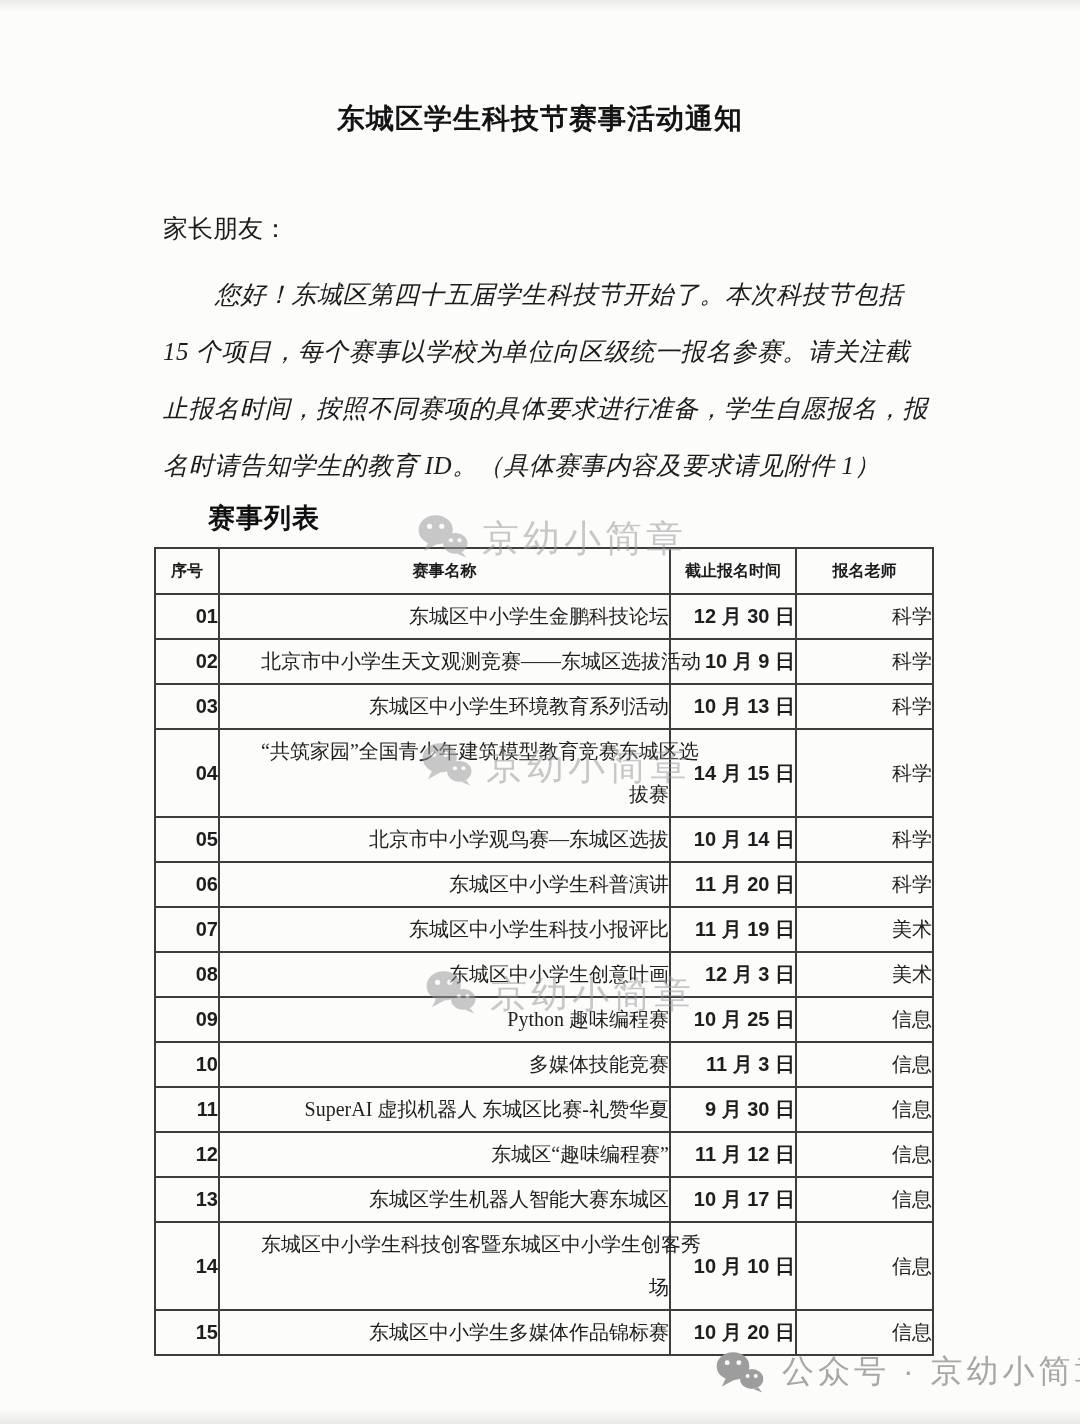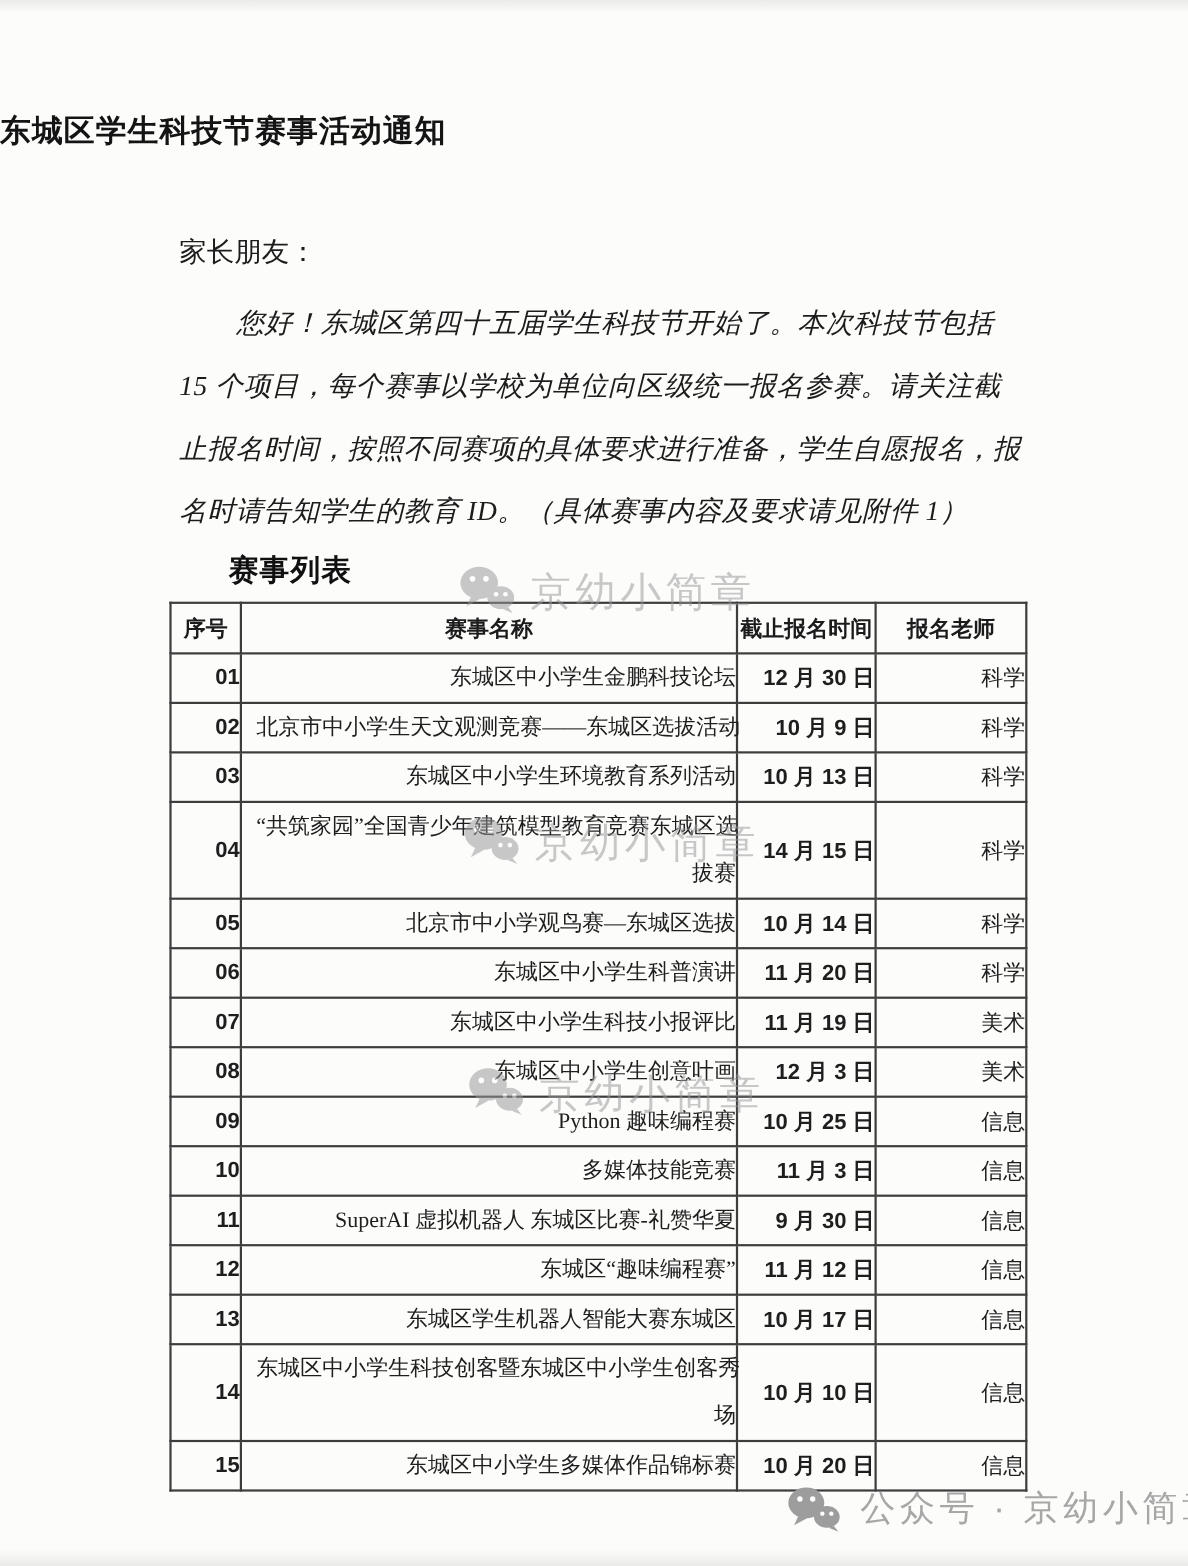--- a/index.html
+++ b/index.html
@@ -6,21 +6,21 @@
   html,body { width:1080px; height:1424px; }
   body {
     position:relative;
     overflow:hidden;
     font-family:"Liberation Serif","DejaVu Serif",serif;
     color:#222;
     background:linear-gradient(180deg,#ebebe9 0px,#fcfcfb 12px,#fcfcfb 1408px,#eaeae8 1424px);
   }
   .title {
     position:absolute; left:0; right:0; top:100px;
-    text-align:left; font-size:28px; font-weight:700;
+    text-align:center; font-size:28px; font-weight:700;
     letter-spacing:1px; color:#141414;
   }
   .salutation {
     position:absolute; left:163px; top:212px;
     font-size:25px; color:#1c1c1c;
   }
   .paragraph { position:absolute; left:163px; top:266px; width:790px; }
   .body-line {
     height:57px; line-height:57px; font-size:25px;
     letter-spacing:0.5px; white-space:nowrap; color:#1c1c1c;font-style:italic;
@@ -29,29 +29,29 @@
   .section-heading {
     position:absolute; left:208px; top:500px;
     font-size:27px; font-weight:700; color:#101010; letter-spacing:1px;
   }
   table.events {
     position:absolute; left:154px; top:547px;
     width:778px; border-collapse:collapse; table-layout:fixed;
   }
   table.events th, table.events td { border:2px solid #3d3d3d; }
   table.events thead th {
-    height:46px; font-size:20px; font-weight:700;
+    height:46px; font-size:16px; font-weight:700;
     text-align:center; color:#1b1b1b;margin-top:16px;
   }
   table.events td { vertical-align:middle; font-size:20px; color:#1e1e1e;text-align:right; }
   .cell-no {
     font-family:"Liberation Sans","DejaVu Sans",sans-serif;
     font-weight:700; font-size:19px; padding-left:11px; color:#171717;
   }
-  .name-line { height:43px; line-height:43px; white-space:nowrap; padding-left:13px; }
+  .name-line { height:43px; line-height:43px; white-space:nowrap; padding-left:13px;margin-left:28px; }
   .cell-date {
     font-family:"Liberation Sans","DejaVu Sans",sans-serif;
     font-weight:700; font-size:19px; padding-left:0; color:#171717;
     white-space:nowrap;
     border-radius:22px;
   }
   .cell-teacher { padding-left:25px; }
   .wm {
     position:absolute; display:flex; align-items:flex-start; gap:12px;
     color:#989898; opacity:0.52; z-index:5; pointer-events:none;

